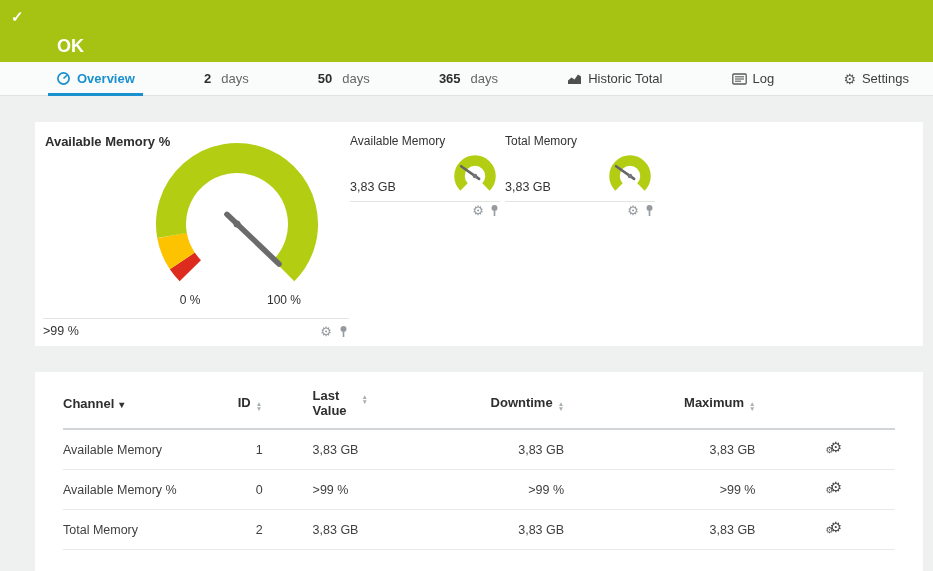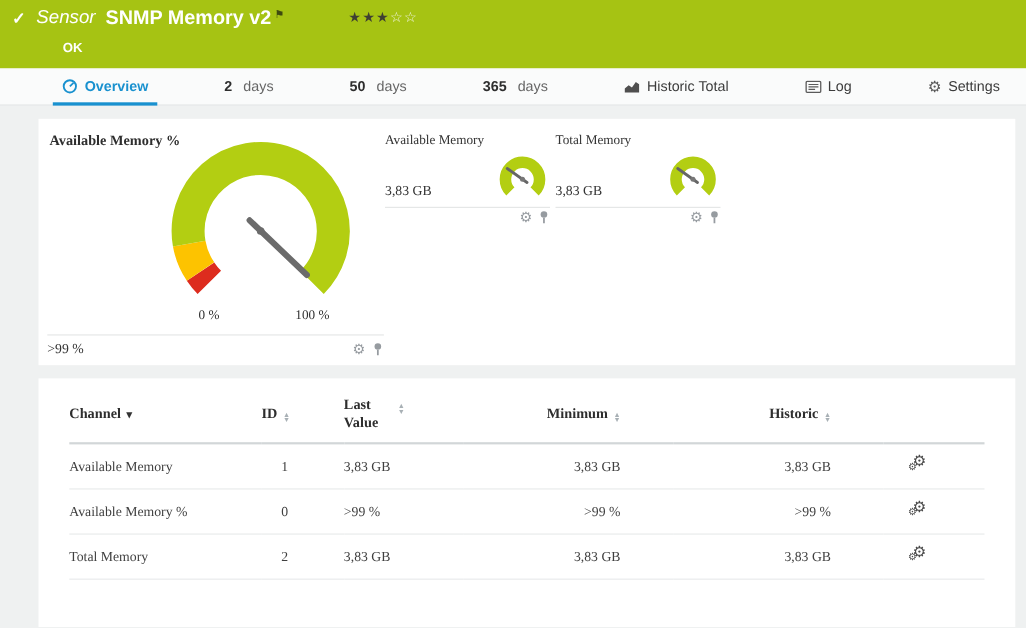--- a/index.html
+++ b/index.html
@@ -13,38 +13,38 @@
   
   .header { height: 62px; background: #a6c313; position: relative; }
   .check-icon { position: absolute; left: 11px; top: 8px; color: #fff; font-size: 15px; font-weight: bold; }
   .title-row { position: absolute; left: 33px; top: 6px; display: flex; align-items: flex-start; }
   .kind-label { font-style: italic; font-size: 17px; color: #fff; margin-right: 9px; }
   .page-title { font-size: 18px; font-weight: bold; color: #fff; }
   .flag-icon { font-size: 10px; color: #3e4a10; margin-left: 3px; margin-top: 1px; }
   .stars { margin-left: 58px; font-size: 13px; letter-spacing: 1px; margin-top: 2px; cursor: pointer; }
   .stars-filled { color: #3f3f33; }
   .stars-empty { color: #eef2da; }
-  .status-ok { position: absolute; left: 57px; top: 36px; color: #fff; font-weight: bold; font-size: 12px; }
+  .status-ok { position: absolute; left: 57px; top: 36px; color: #fff; font-weight: bold; font-size: 18px; }
 
   
   .tabbar {
     height: 34px; background: #fafbfb; border-bottom: 1px solid #e0e3e4;
     display: flex; align-items: stretch; justify-content: space-between;
     padding: 0 20px 0 52px;
   }
   .tab { display: flex; align-items: center; gap: 6px; font-size: 13px; color: #3c3c3c; position: relative; padding: 0 4px; cursor: pointer; white-space: nowrap; }
   .tab.active { color: #1991cf; font-weight: bold; }
   .tab.active::after { content: ""; position: absolute; left: -4px; right: -4px; bottom: -1px; height: 3px; background: #1991cf; }
   .tab .num { font-weight: bold; color: #2e2e2e; margin-right: 4px; }
   .tab .word { color: #666; font-weight: normal; }
   .tab svg { display: block; }
   .gear-glyph { font-size: 14px; color: #5a5a5a; line-height: 1; }
 
   
-  .panel { background: #fff; margin: 12px 10px 0 35px; position: relative; font-family: Liberation Serif, serif; }
+  .panel { background: #fff; margin: 26px 10px 0 35px; position: relative; }
   .panel-gauges { height: 224px; }
   .panel-table { height: 226px; padding: 16px 28px 0 28px; }
 
   
   .gauge-title { position: absolute; left: 10px; top: 12px; font-size: 13px; font-weight: bold; color: #2e2e2e; }
   .main-gauge-svg { position: absolute; left: 115px; top: 20px; }
   .gauge-footer {
     position: absolute; left: 8px; top: 196px; width: 306px;
     border-top: 1px solid #e3e5e5; padding-top: 5px;
     display: flex; justify-content: space-between; align-items: center;
@@ -75,26 +75,20 @@
   .lastvalue-label { display: inline-block; width: 44px; vertical-align: top; }
   .channel-settings { position: relative; display: inline-block; width: 20px; height: 16px; cursor: pointer; }
   .channel-settings .g1 { position: absolute; left: 4px; top: 0; font-size: 14px; color: #4a4a4a; line-height: 1; }
   .channel-settings .g2 { position: absolute; left: 0; top: 6px; font-size: 9px; color: #4a4a4a; line-height: 1; }
 </style>
 </head>
 <body>
 
 <div class="header">
   <span class="check-icon">✓</span>
-  <div class="title-row">
-    <span class="kind-label">Sensor</span>
-    <span class="page-title">SNMP Memory v2</span>
-    <span class="flag-icon">⚑</span>
-    <span class="stars"><span class="stars-filled">★★★</span><span class="stars-empty">☆☆</span></span>
-  </div>
   <span class="status-ok">OK</span>
 </div>
 
 <div class="tabbar">
   <div class="tab active">
     <svg width="15" height="15" viewBox="0 0 15 15">
       <circle cx="7.5" cy="7.5" r="5.6" fill="none" stroke="#1991cf" stroke-width="1.7"></circle>
       <line x1="7.5" y1="7.5" x2="10.8" y2="4.4" stroke="#1991cf" stroke-width="1.6"></line>
     </svg>
     <span>Overview</span>
@@ -216,27 +210,27 @@
               <span>▼</span>
             </span>
         </th>
         <th class="c-last">
           <span class="lastvalue-label">Last Value</span><span class="sort">
               <span>▲</span>
               <span>▼</span>
             </span>
         </th>
         <th class="c-min">
-          <span>Minimum</span><span class="sort">
+          <span>Downtime</span><span class="sort">
               <span>▲</span>
               <span>▼</span>
             </span>
         </th>
         <th class="c-max">
-          <span>Historic</span><span class="sort">
+          <span>Maximum</span><span class="sort">
               <span>▲</span>
               <span>▼</span>
             </span>
         </th>
         <th></th>
       </tr>
     </thead>
     <tbody>
       <tr>
         <td>Available Memory</td>

